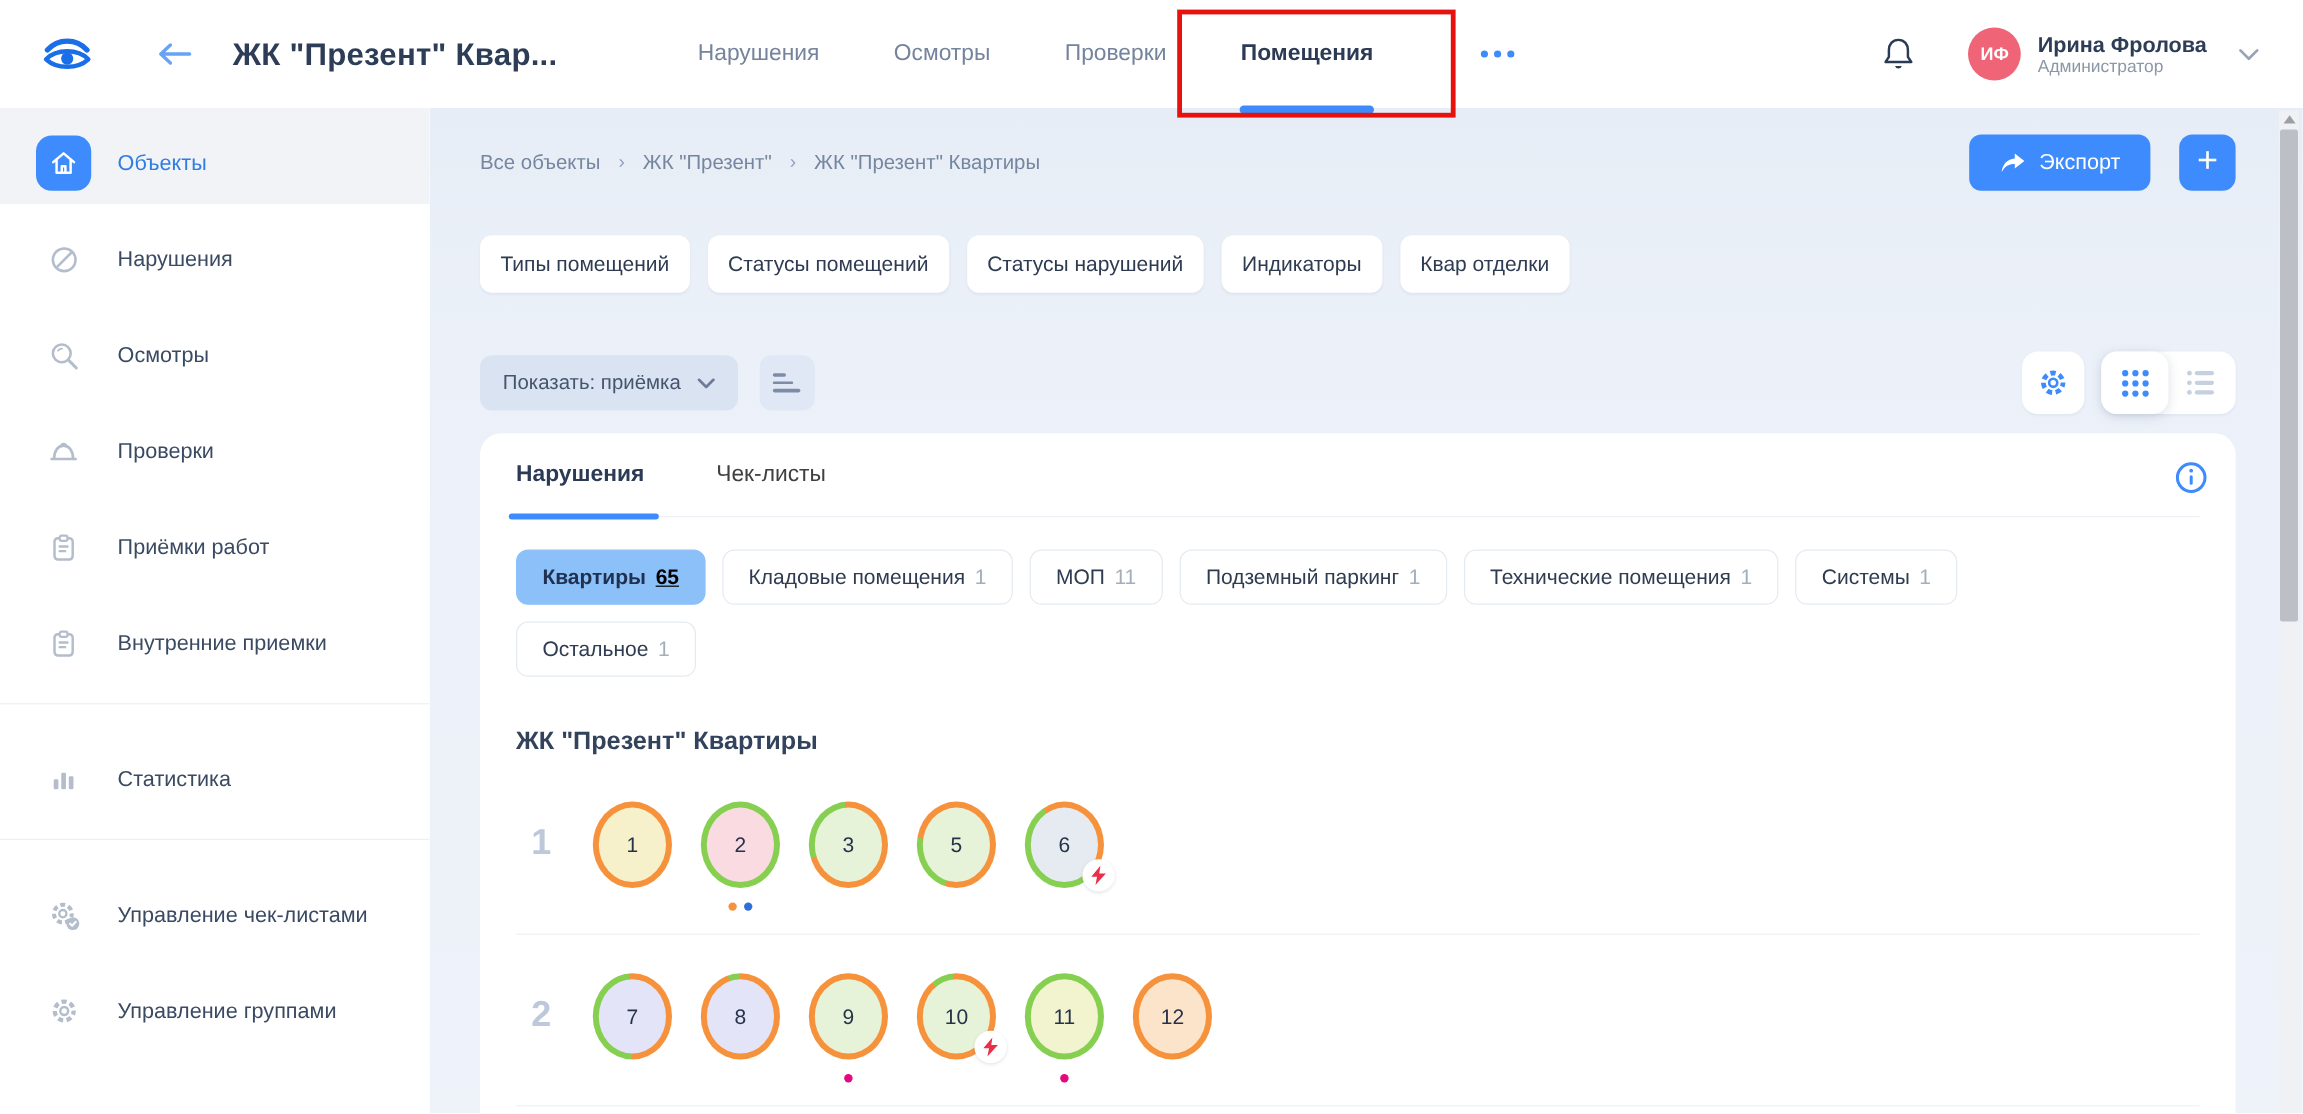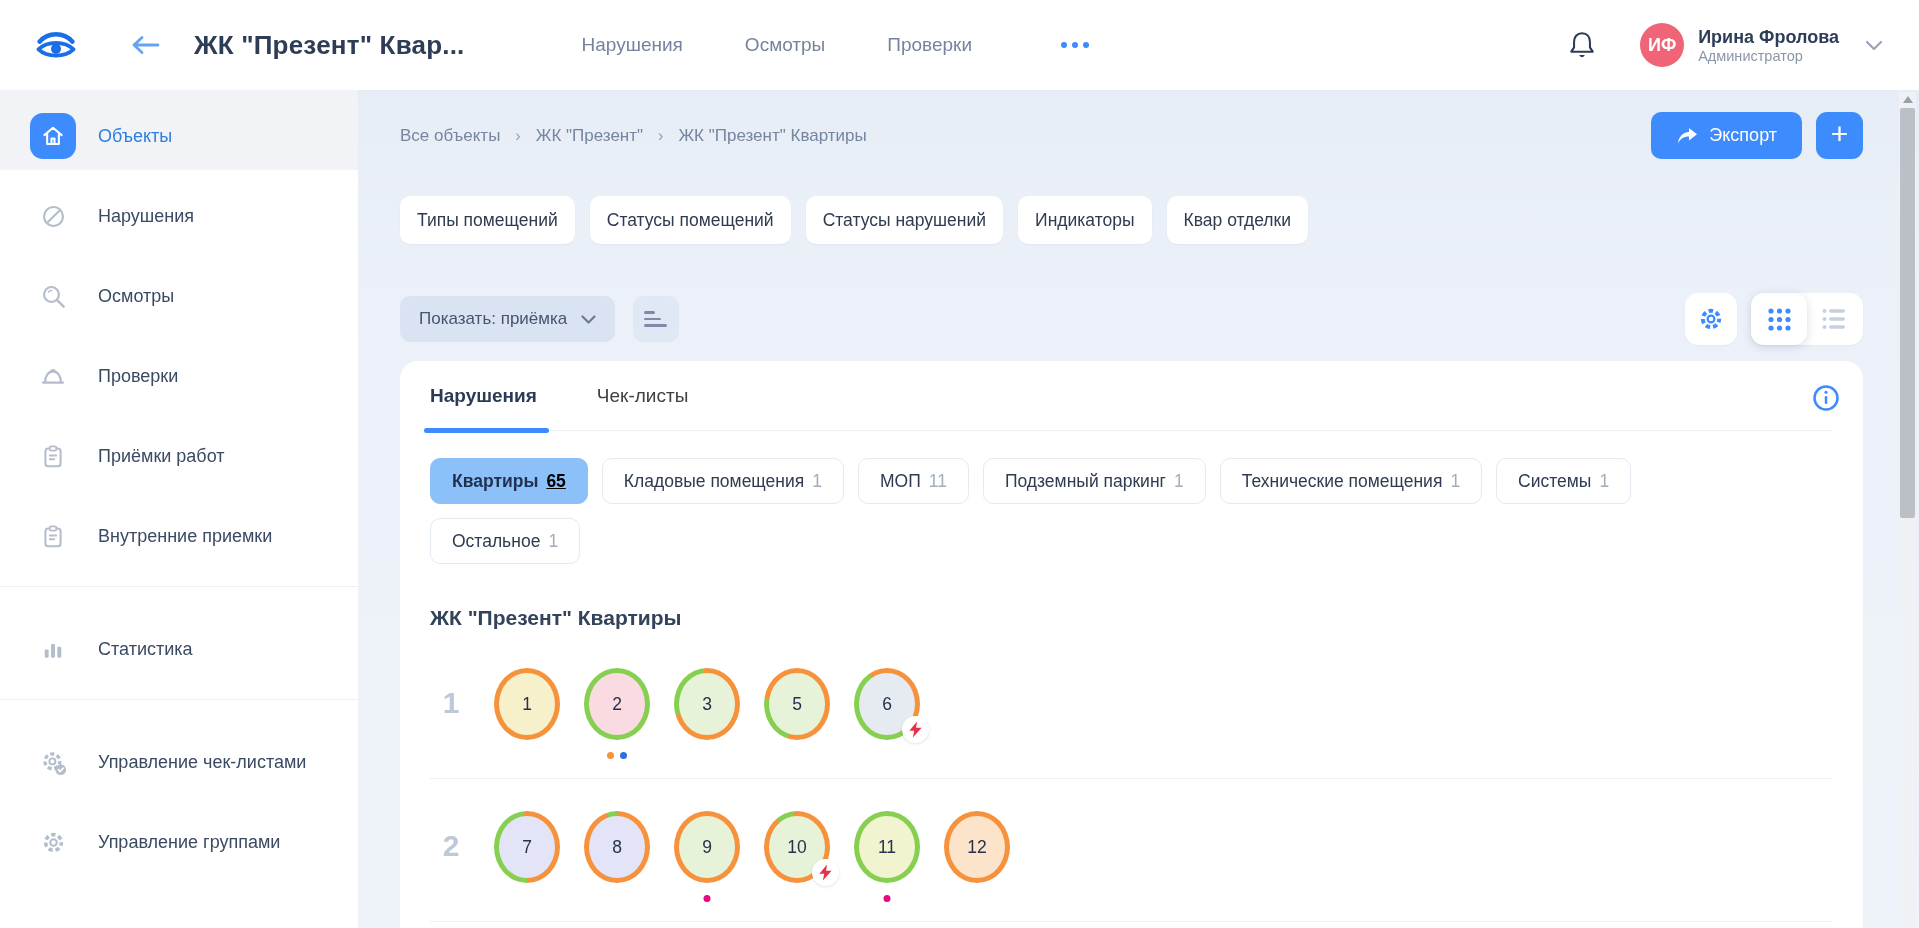--- a/index.html
+++ b/index.html
@@ -13,42 +13,42 @@
   .page-title { font-size:26px; font-weight:700; color:#2e3d57; white-space:nowrap; letter-spacing:.2px; }
   .top-nav { display:flex; align-items:center; height:90px; margin-left:86px; }
   .nav-item { position:relative; height:90px; display:flex; align-items:center; padding:0 31px; font-size:19px; color:#75849c; cursor:pointer; white-space:nowrap; }
   .nav-item.active { color:#2b3a55; font-weight:600; }
   .nav-underline { position:absolute; left:50%; transform:translateX(-50%); bottom:-5px; width:112px; height:7px; border-radius:4px; background:#3d8bfd; }
   .red-box { position:absolute; left:-22px; top:8px; width:232px; height:90px; border:4px solid #e7120e; z-index:30; pointer-events:none; }
   .more-btn { background:none; border:none; cursor:pointer; margin-left:58px; display:flex; gap:5px; align-items:center; }
   .more-btn i { width:6px; height:6px; border-radius:50%; background:#3d8bfd; display:block; }
   .bell-btn { background:none; border:none; cursor:pointer; margin-left:auto; margin-right:44px; display:flex; }
   .user { display:flex; align-items:center; cursor:pointer; }
-  .avatar { width:44px; height:44px; border-radius:50%; background:#ef6476; color:#fff; font-size:18px; font-weight:700; display:flex; align-items:center; justify-content:center; margin-right:14px; }
+  .avatar { width:44px; height:44px; border-radius:50%; background:#ef6476; color:#fff; font-size:15px; font-weight:700; display:flex; align-items:center; justify-content:center; margin-right:14px; }
   .user-name { font-size:18px; font-weight:600; color:#2e3d57; line-height:1.25; }
   .user-role { font-size:14.5px; color:#8b96a7; }
   .user-chevron { margin-left:26px; display:flex; }
 
   
   .sidebar { position:absolute; top:90px; left:0; width:358px; bottom:0; background:#fff; z-index:10; overflow:hidden; }
   .sb-item { display:flex; align-items:center; height:80px; padding:12px 0 0 30px; cursor:pointer; }
   .sb-item .sb-icon { width:46px; height:46px; display:flex; align-items:center; justify-content:center; margin-right:22px; color:#b3bdcb; flex:none; }
   .sb-item .sb-label { font-size:18px; color:#3b4a63; white-space:nowrap; }
   .sb-item.active { background:#f1f3f6; }
   .sb-item.active .sb-icon { background:#3d8bfd; border-radius:13px; color:#fff; }
   .sb-item.active .sb-label { color:#2f7de1; }
   .sb-divider { height:1px; background:#eceff3; margin:16px 0; }
 
   
   .main { position:absolute; top:90px; left:358px; right:0; bottom:0; background:linear-gradient(180deg,#e7edf6 0%, #ecf1f9 26%, #eef3fa 100%); padding:0 56px 0 42px; overflow:hidden; }
   .crumb-row { display:flex; align-items:center; justify-content:space-between; margin-top:22px; }
   .breadcrumb { display:flex; align-items:center; font-size:17px; color:#7486a0; }
   .bc-item { cursor:pointer; white-space:nowrap; }
   .bc-sep { margin:0 15px; color:#8fa1bd; font-size:16px; }
-  .actions { display:flex; align-items:center; gap:14px;margin-left:40px; }
+  .actions { display:flex; align-items:center; gap:24px;margin-left:40px; }
   .export-btn { height:47px; padding:0 25px; border:none; border-radius:10px; background:#3d8bfd; color:#fff; font-size:18px; font-family:inherit; display:flex; align-items:center; gap:11px; cursor:pointer; }
   .add-btn { width:47px; height:47px; border:none; border-radius:11px; background:#3d8bfd; color:#fff; font-size:30px; font-weight:300; line-height:1; cursor:pointer; display:flex; align-items:center; justify-content:center; padding-bottom:4px; }
 
   .filter-chips { display:flex; gap:15px; margin-top:37px; }
   .f-chip { height:48px; padding:0 17px; background:#fff; border-radius:10px; display:flex; align-items:center; font-size:17.5px; color:#2e3b50; cursor:pointer; box-shadow:0 1px 2px rgba(40,60,90,.05); white-space:nowrap; }
 
   .view-row { display:flex; align-items:center; margin-top:49px; }
   .show-chip { height:46px; padding:16px 19px; background:#d9e3f2; border-radius:10px; display:flex; align-items:center; gap:14px; font-size:17px; color:#47546e; cursor:pointer; }
   .sort-btn { width:46px; height:46px; margin-left:18px; background:#dfe8f4; border:none; border-radius:10px; cursor:pointer; display:flex; flex-direction:column; align-items:flex-start; justify-content:center; gap:4px; padding-left:11px; }
   .sort-btn i { display:block; height:2.6px; border-radius:2px; background:#7d8ba6; }
@@ -111,20 +111,25 @@
   <nav class="top-nav" id="topnav">
       <div class="nav-item">
         <span>Нарушения</span>
       </div>
       <div class="nav-item">
         <span>Осмотры</span>
       </div>
       <div class="nav-item">
         <span>Проверки</span>
       </div>
+      <div class="nav-item active">
+        <span>Помещения</span>
+        <div class="nav-underline"></div>
+        <div class="red-box" style="border-color: rgb(231, 18, 14);"></div>
+      </div>
     </nav>
   <button class="more-btn">
       <i></i>
       <i></i>
       <i></i>
     </button>
   <button class="bell-btn">
     <svg width="28" height="30" viewBox="0 0 26 28">
       <path d="M13 3 C8.2 3 5.6 6.6 5.6 11 v5.2 l-2.6 4 h20 l-2.6 -4 V11 C20.4 6.6 17.8 3 13 3 Z" fill="none" stroke="#2b3a55" stroke-width="1.9" stroke-linejoin="round"></path>
       <path d="M10.4 23.4 a2.7 2.7 0 0 0 5.2 0" fill="#2b3a55"></path>

